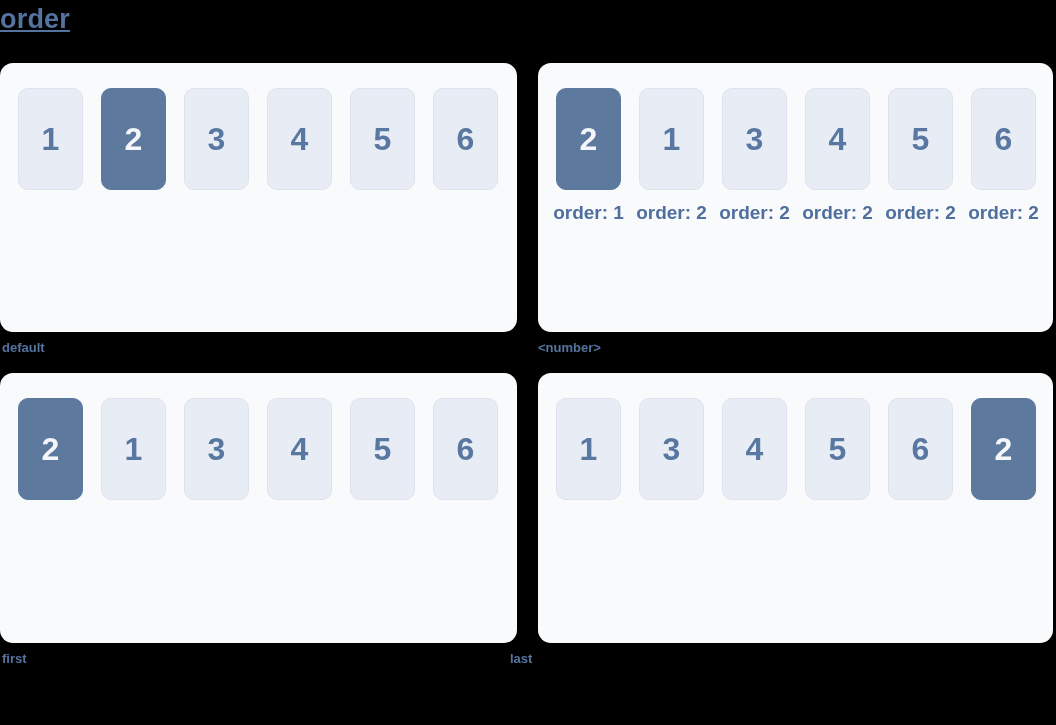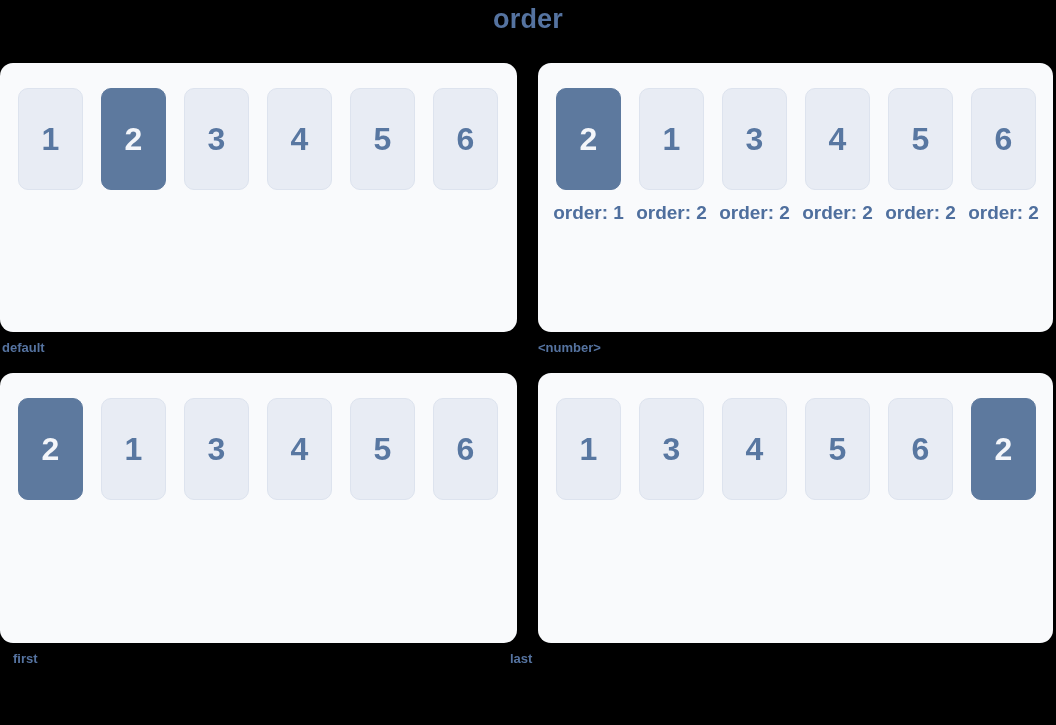--- a/index.html
+++ b/index.html
@@ -19,25 +19,26 @@
     width: 1056px;
     height: 725px;
     background: var(--bg);
     font-family: "Liberation Sans", sans-serif;
     overflow: hidden;
   }
   .page-title {
     position: absolute;
     top: 4px; left: 0;
     width: 100%;
-    text-align: center;
+    text-align: left;
     font-size: 27px;
     font-weight: 700;
     color: var(--accent);
     letter-spacing: 0.2px;
+    text-decoration: underline;
   }
   .panel {
     position: absolute;
     background: var(--panel-bg);
     border-radius: 13px;
     box-sizing: border-box;
     padding: 25px 18px;
     display: flex;
     gap: 18px;
     align-items: flex-start;
@@ -48,21 +49,21 @@
   #panel-last    { left: 538px; top: 373px; width: 515px; height: 270px; }
   .caption {
     position: absolute;
     font-size: 13px;
     font-weight: 700;
     color: var(--accent);
     white-space: nowrap;
   }
   #cap-default { left: 2px;   top: 340px; }
   #cap-number  { left: 538px; top: 340px; }
-  #cap-first   { left: 13px;   top: 651px; }
+  #cap-first   { left: 2px;   top: 651px; }
   #cap-last    { left: 510px; top: 651px; }
   .box {
     width: 65px;
     height: 102px;
     box-sizing: border-box;
     border-radius: 10px;
     background: var(--box-bg);
     border: 1.5px solid var(--box-border);
     display: flex;
     align-items: center;

